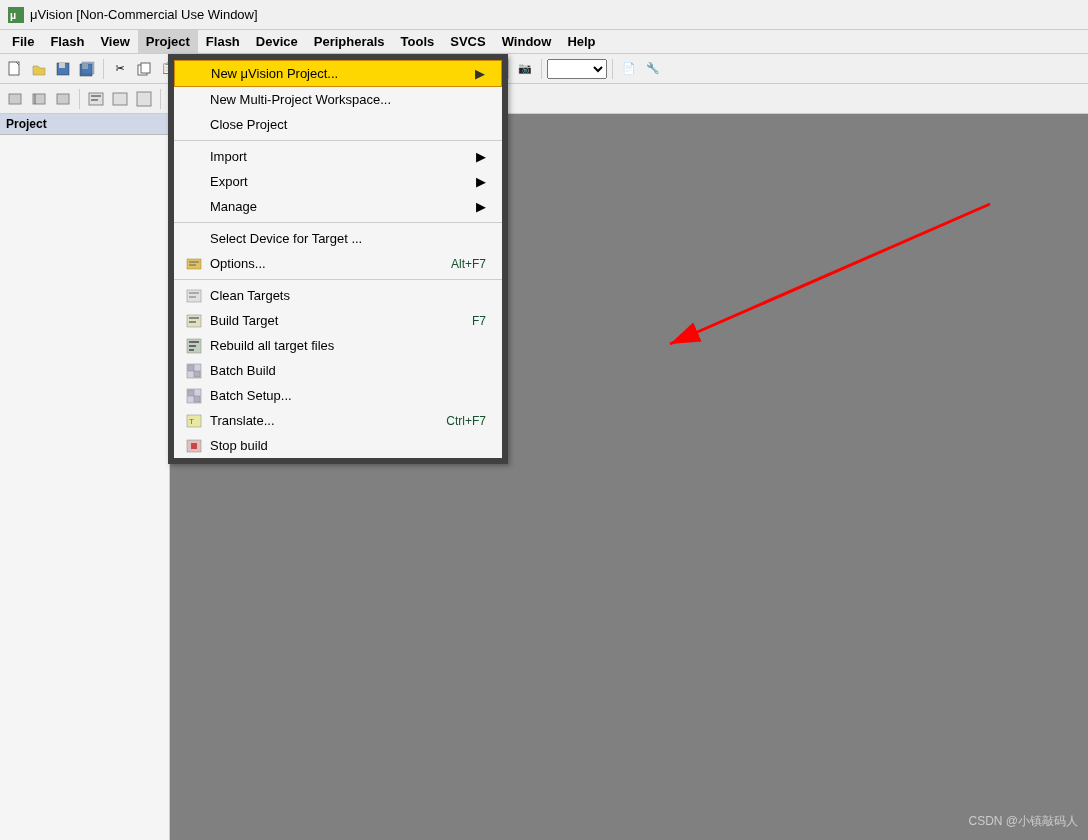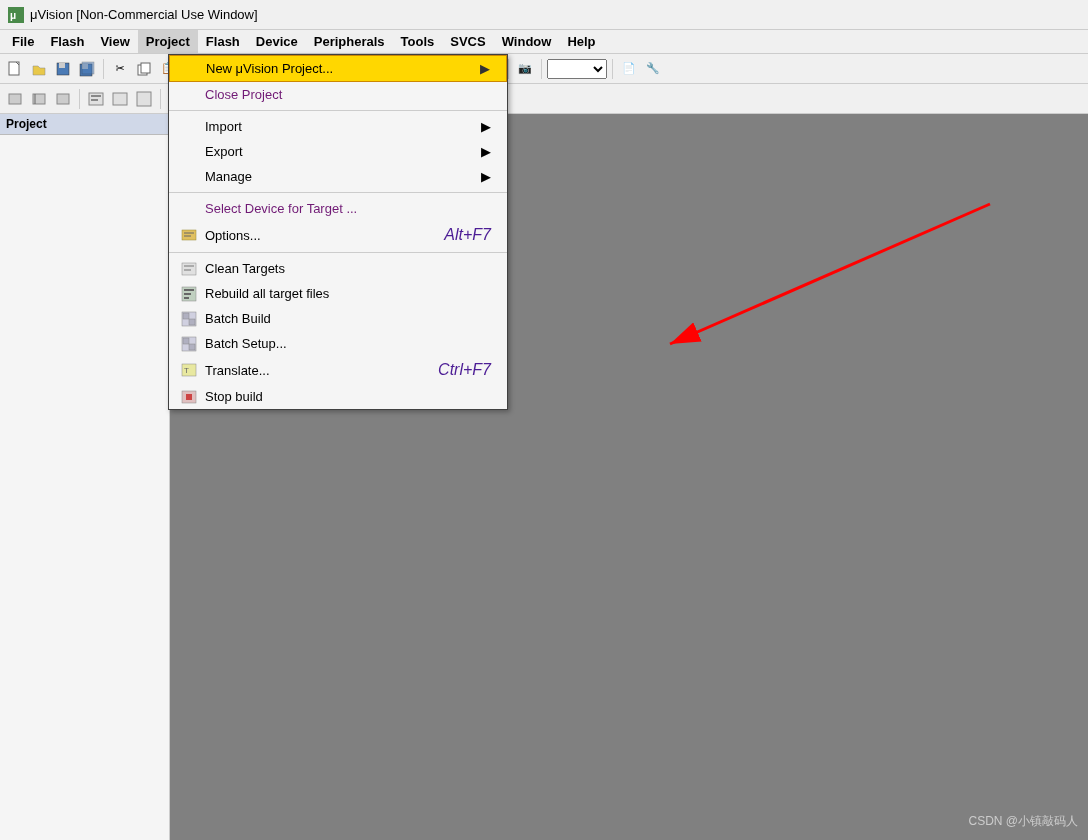--- a/index.html
+++ b/index.html
@@ -121,50 +121,49 @@
       position: relative;
     }
 
     
     .dropdown-menu {
       position: absolute;
       top: 54px;
       left: 168px;
       width: 340px;
       background: #f5f5f5;
-      border: 1px solid #404040;
+      border: 6px solid #404040;
       box-shadow: 2px 2px 5px rgba(0,0,0,0.3);
       z-index: 100;
     }
     .dropdown-item {
       padding: 5px 16px 5px 36px;
       cursor: pointer;
       display: flex;
       align-items: center;
       justify-content: space-between;
       font-size: 13px;
       position: relative;
     }
     .dropdown-item.highlighted {
       background: #ffd700;
       border: 1px solid #cc8800;
     }
     .dropdown-item.disabled {
-      color: #701a75;
+      color: #000000;
       cursor: default;
     }
     .dropdown-sep {
       height: 1px;
       background: #ccc;
       margin: 3px 0;
     }
     .dropdown-item .shortcut {
-      color: #4c1d95;
-      font-size: 16px;
-      font-style: italic;
+      color: #14532d;
+      font-size: 12px;
     }
     .dropdown-item .item-icon {
       position: absolute;
       left: 10px;
       width: 20px;
       height: 20px;
       display: flex;
       align-items: center;
       justify-content: center;
     }
@@ -380,20 +379,23 @@
   </div>
 </div>
 
 <div class="dropdown-menu">
 
   <div class="dropdown-item highlighted">
     <span>New μVision Project...</span>
     <span style="color:#333;">▶</span>
   </div>
 
+  <div class="dropdown-item">
+    <span>New Multi-Project Workspace...</span>
+  </div>
 
 
   <div class="dropdown-item disabled">
     <span>Close Project</span>
   </div>
 
   <div class="dropdown-sep"></div>
 
   <div class="dropdown-item">
     <span>Import</span>
@@ -435,20 +437,31 @@
     <span class="item-icon">
       <svg width="16" height="16" viewBox="0 0 16 16">
         <rect x="1" y="2" width="14" height="12" fill="#e0e0e0" stroke="#888" stroke-width="0.5"></rect>
         <rect x="3" y="4" width="10" height="2" fill="#aaa"></rect>
         <rect x="3" y="8" width="7" height="2" fill="#aaa"></rect>
       </svg>
     </span>
     <span>Clean Targets</span>
   </div>
 
+  <div class="dropdown-item">
+    <span class="item-icon">
+      <svg width="16" height="16" viewBox="0 0 16 16">
+        <rect x="1" y="2" width="14" height="12" fill="#e0e0c0" stroke="#888" stroke-width="0.5"></rect>
+        <rect x="3" y="4" width="10" height="2" fill="#888"></rect>
+        <rect x="3" y="8" width="7" height="2" fill="#888"></rect>
+      </svg>
+    </span>
+    <span>Build Target</span>
+    <span class="shortcut">F7</span>
+  </div>
 
   <div class="dropdown-item">
     <span class="item-icon">
       <svg width="16" height="16" viewBox="0 0 16 16">
         <rect x="1" y="1" width="14" height="14" fill="#c0d0c0" stroke="#888" stroke-width="0.5"></rect>
         <rect x="3" y="3" width="10" height="2" fill="#666"></rect>
         <rect x="3" y="7" width="7" height="2" fill="#666"></rect>
         <rect x="3" y="11" width="5" height="2" fill="#666"></rect>
       </svg>
     </span>

